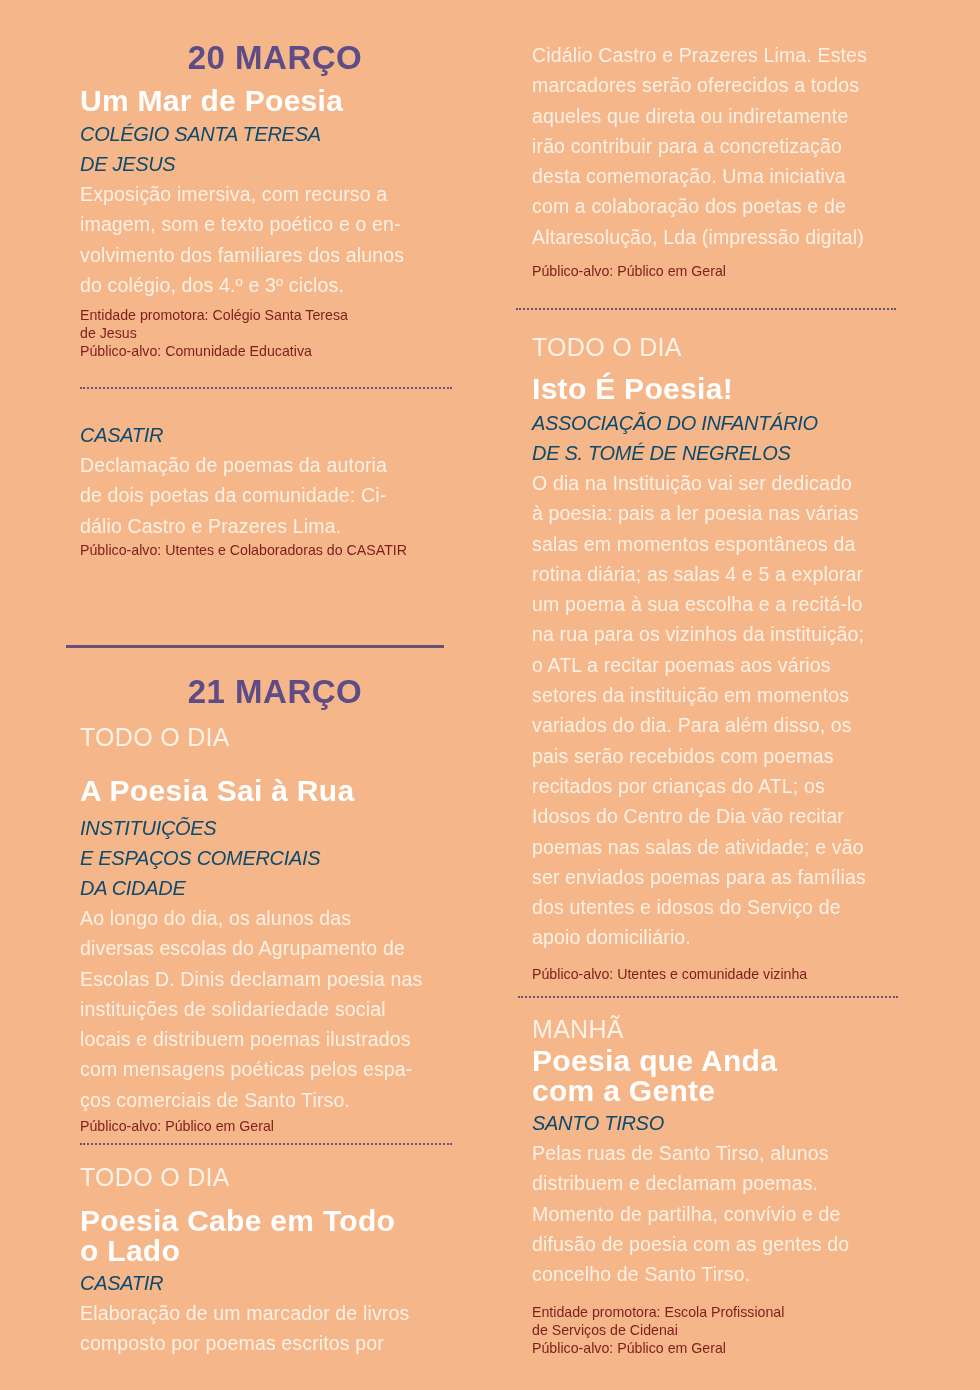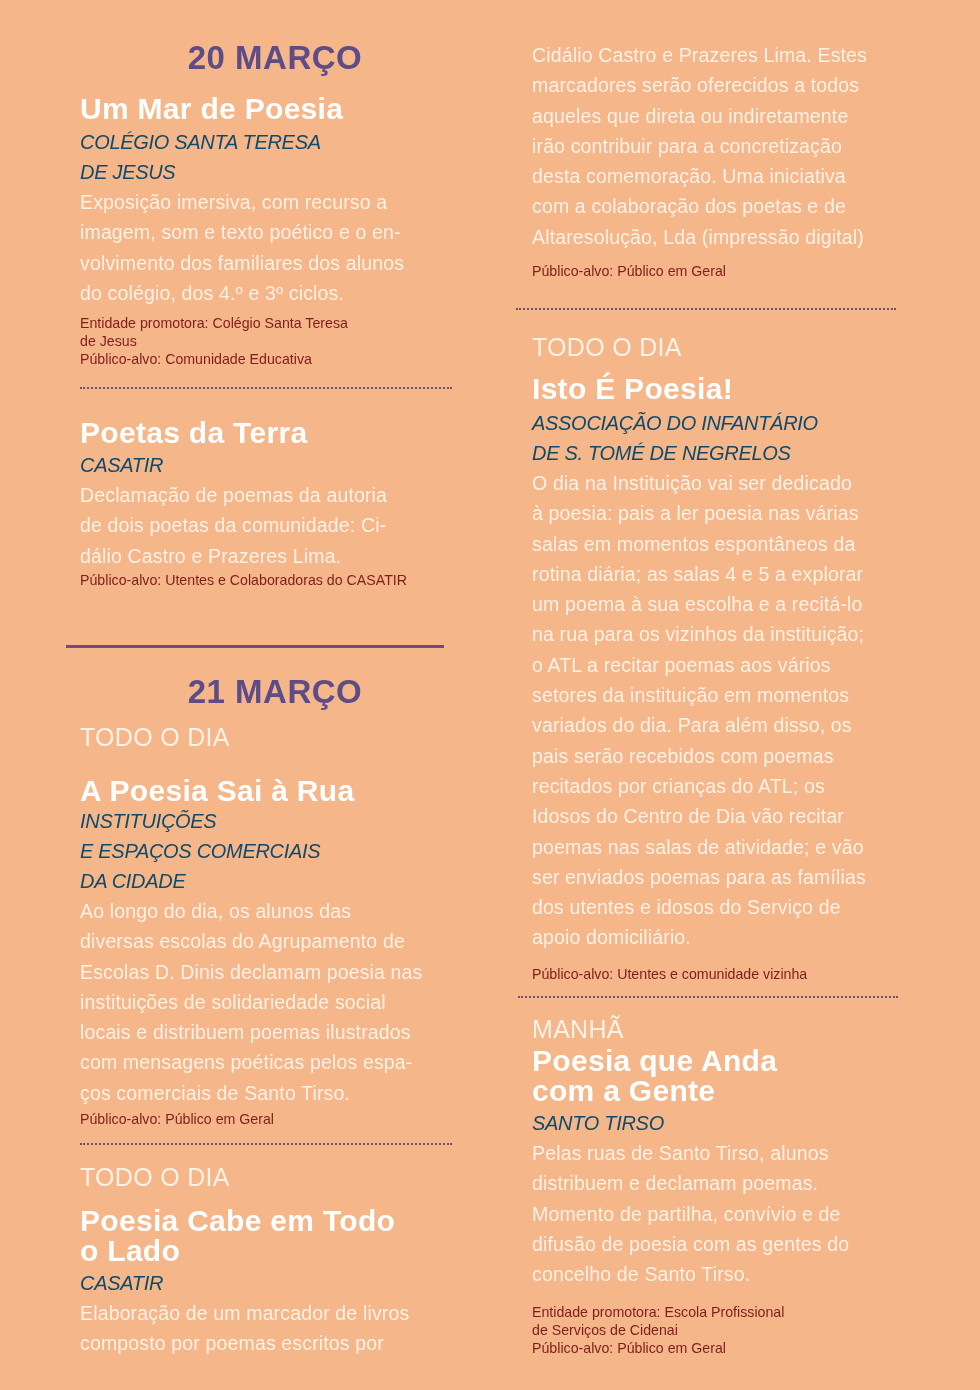--- a/index.html
+++ b/index.html
@@ -46,52 +46,51 @@
     }
     .abs { position: absolute; left: 0; width: 390px; }
   </style>
 </head>
 <body>
 
 <div class="col col-left">
 
   <h2 class="date abs" style="top:40px;">20 MARÇO</h2>
 
-  <div class="abs" style="top:94px;">
+  <div class="abs" style="top:86px;">
     <h3 class="title">Um Mar de Poesia</h3>
     <p class="org" style="margin-top:3px;">COLÉGIO SANTA TERESA</p>
     <p class="org">DE JESUS</p>
     <p class="desc">Exposição imersiva, com recurso a
 imagem, som e texto poético e o en-
 volvimento dos familiares dos alunos
 do colégio, dos 4.º e 3º ciclos.</p>
     <p class="meta" style="margin-top:6px;">Entidade promotora: Colégio Santa Teresa
 de Jesus</p>
     <p class="meta">Público-alvo: Comunidade Educativa</p>
   </div>
 
   <div class="dotted" style="top:387px; left:0; width:372px;"></div>
 
   <div class="abs" style="top:418px;">
-    <h3 class="title">Poetas da Terra</h3>
     <p class="org" style="margin-top:2px;">CASATIR</p>
     <p class="desc">Declamação de poemas da autoria
 de dois poetas da comunidade: Ci-
 dálio Castro e Prazeres Lima.</p>
     <p class="meta">Público-alvo: Utentes e Colaboradoras do CASATIR</p>
   </div>
 
   <div class="solid" style="top:645px; left:-14px; width:378px;"></div>
 
   <h2 class="date abs" style="top:674px;">21 MARÇO</h2>
 
   <div class="abs" style="top:722px;">
     <p class="time">TODO O DIA</p>
     <h3 class="title" style="margin-top:24px;">A Poesia Sai à Rua</h3>
-    <p class="org" style="margin-top:0;font-style:italic;">INSTITUIÇÕES</p>
+    <p class="org" style="margin-top:7px;font-style:italic;">INSTITUIÇÕES</p>
     <p class="org">E ESPAÇOS COMERCIAIS</p>
     <p class="org">DA CIDADE</p>
     <p class="desc">Ao longo do dia, os alunos das
 diversas escolas do Agrupamento de
 Escolas D. Dinis declamam poesia nas
 instituições de solidariedade social
 locais e distribuem poemas ilustrados
 com mensagens poéticas pelos espa-
 ços comerciais de Santo Tirso.</p>
     <p class="meta" style="margin-top:2px;">Público-alvo: Público em Geral</p>

